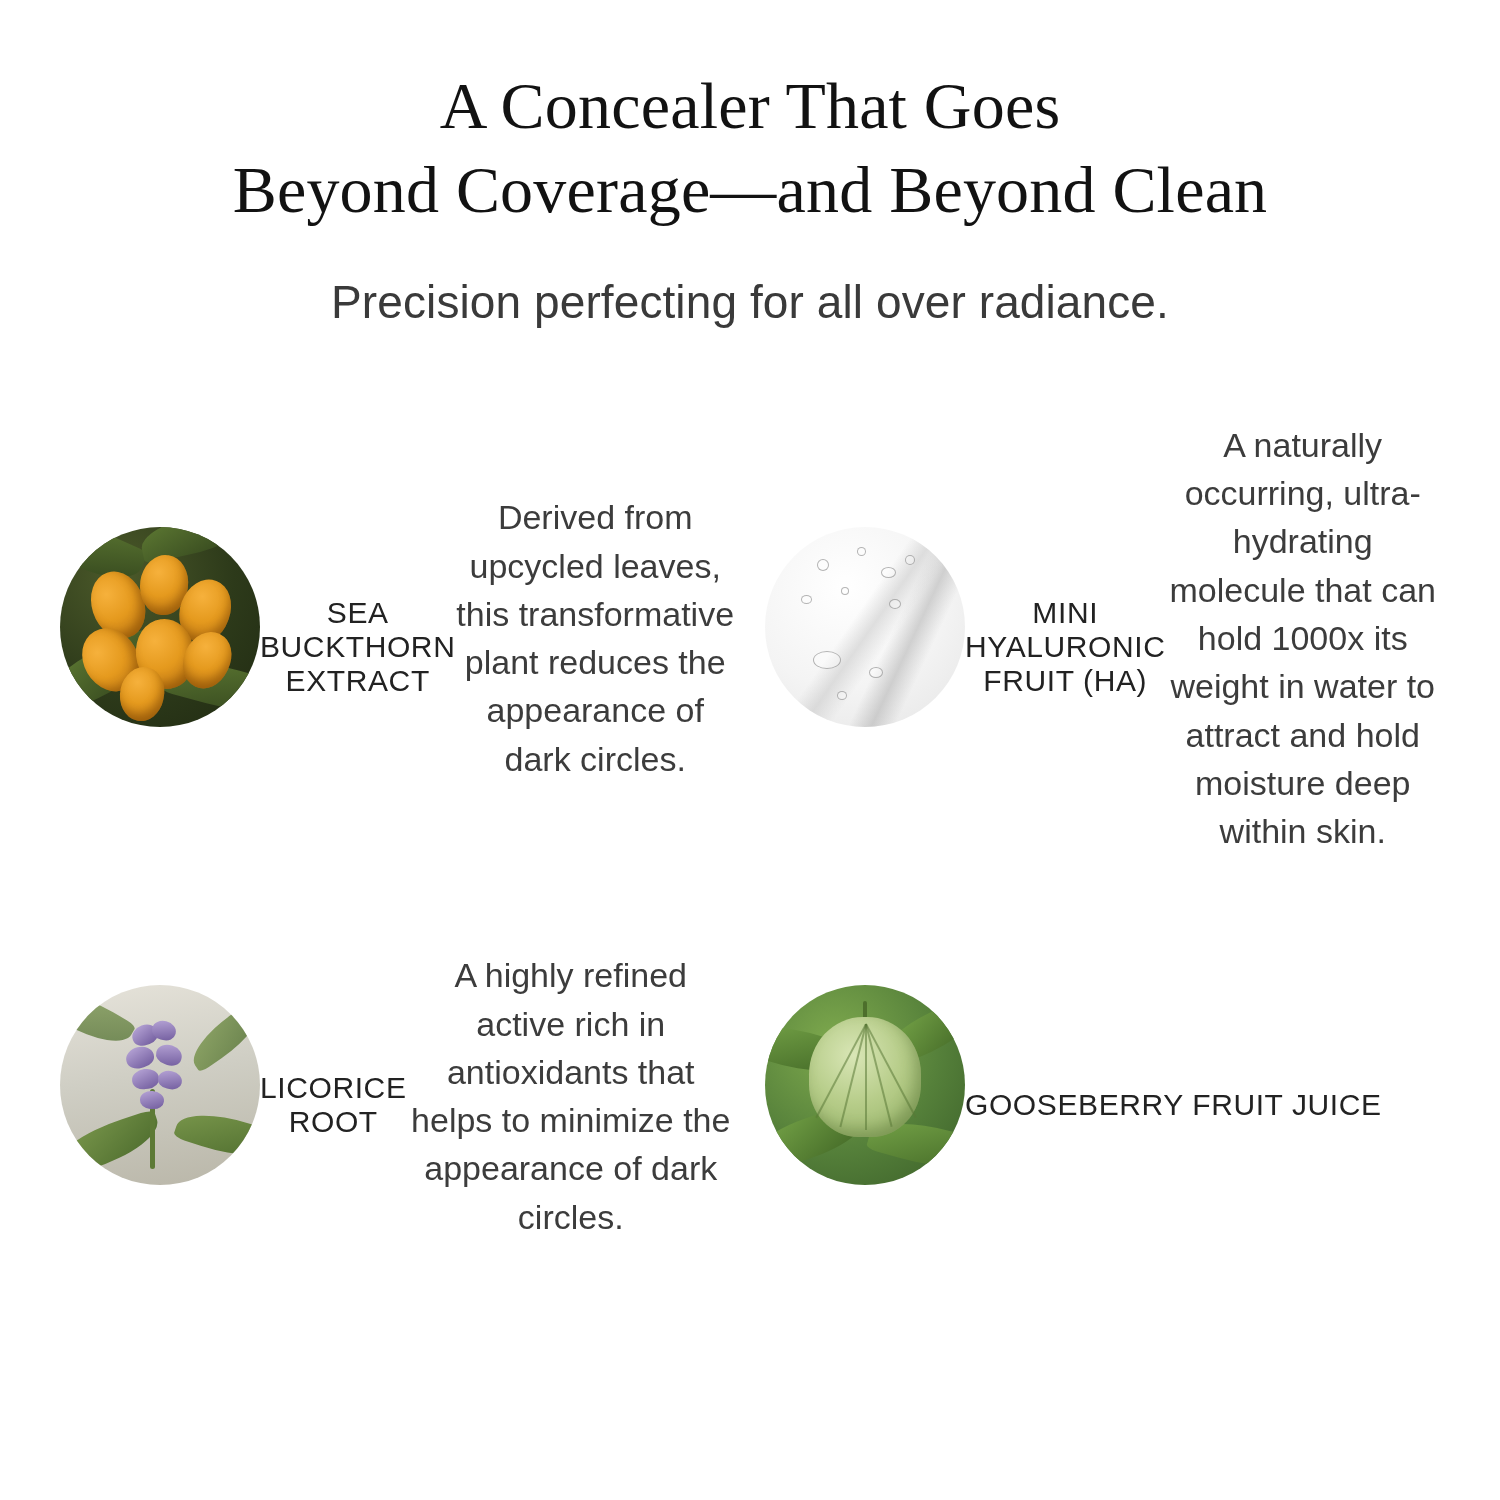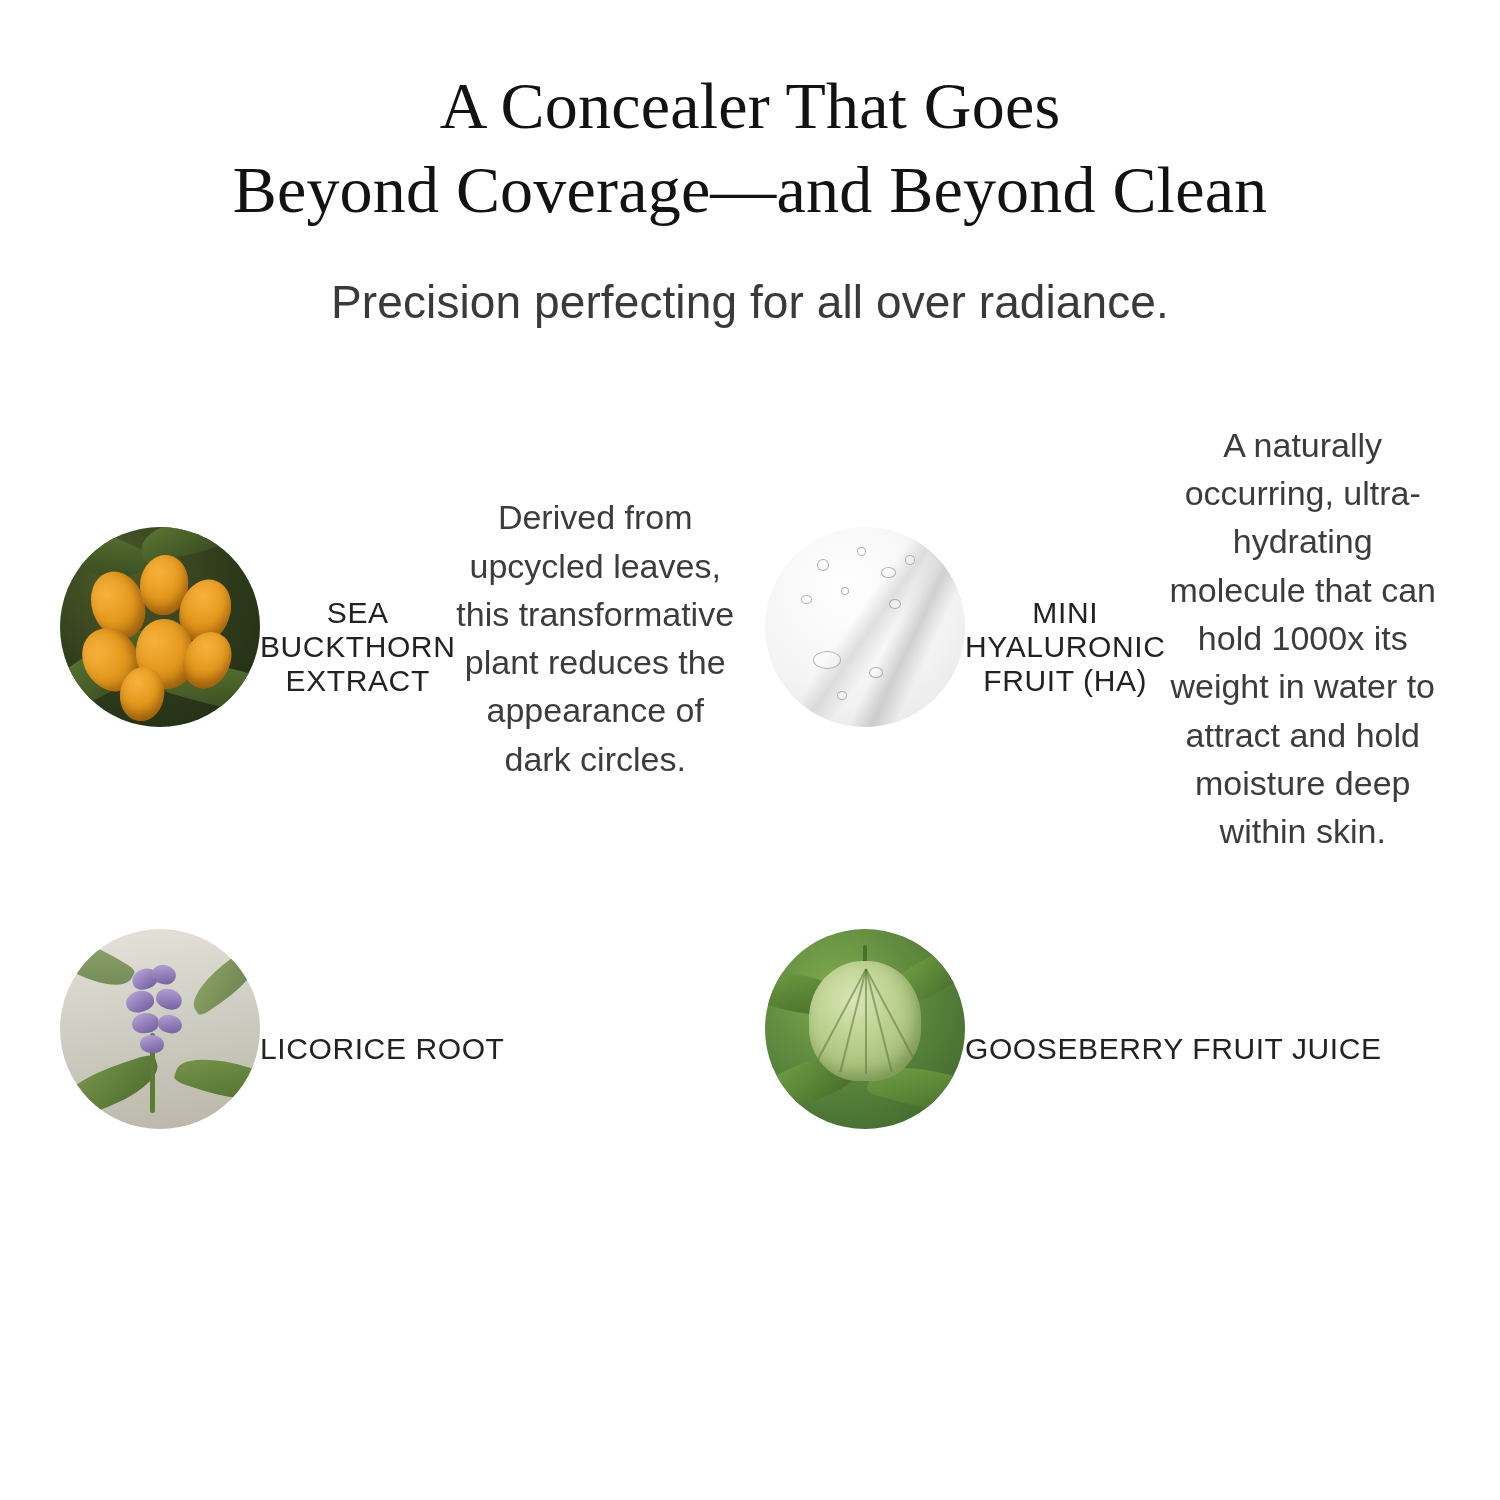--- a/index.html
+++ b/index.html
@@ -245,20 +245,21 @@
         <div class="stem" style="left:45%;top:52%;width:5px;height:80px;"></div>
         <div class="petal" style="left:36%;top:20%;width:26px;height:20px;transform:rotate(-20deg);"></div>
         <div class="petal" style="left:46%;top:18%;width:24px;height:19px;transform:rotate(14deg);"></div>
         <div class="petal" style="left:33%;top:31%;width:28px;height:21px;transform:rotate(-14deg);"></div>
         <div class="petal" style="left:48%;top:30%;width:26px;height:20px;transform:rotate(18deg);"></div>
         <div class="petal" style="left:36%;top:42%;width:27px;height:20px;transform:rotate(-8deg);"></div>
         <div class="petal" style="left:49%;top:43%;width:24px;height:18px;transform:rotate(12deg);"></div>
         <div class="petal" style="left:40%;top:53%;width:24px;height:18px;transform:rotate(4deg);"></div>
       </div>
       <div class="card-title">LICORICE ROOT</div>
+      <div class="card-desc">A highly refined active rich in antioxidants that helps to minimize the appearance of dark circles.</div>
     </div>
 
     <div class="card">
       <div class="thumb ill-goose">
         <div class="leafshape" style="left:-12%;top:22%;width:110px;height:40px;transform:rotate(18deg);"></div>
         <div class="leafshape" style="left:56%;top:14%;width:108px;height:38px;transform:rotate(-22deg);"></div>
         <div class="leafshape" style="left:-8%;top:66%;width:120px;height:42px;transform:rotate(-14deg);"></div>
         <div class="leafshape" style="left:52%;top:70%;width:116px;height:40px;transform:rotate(16deg);"></div>
         <div class="stemtop"></div>
         <div class="husk">

